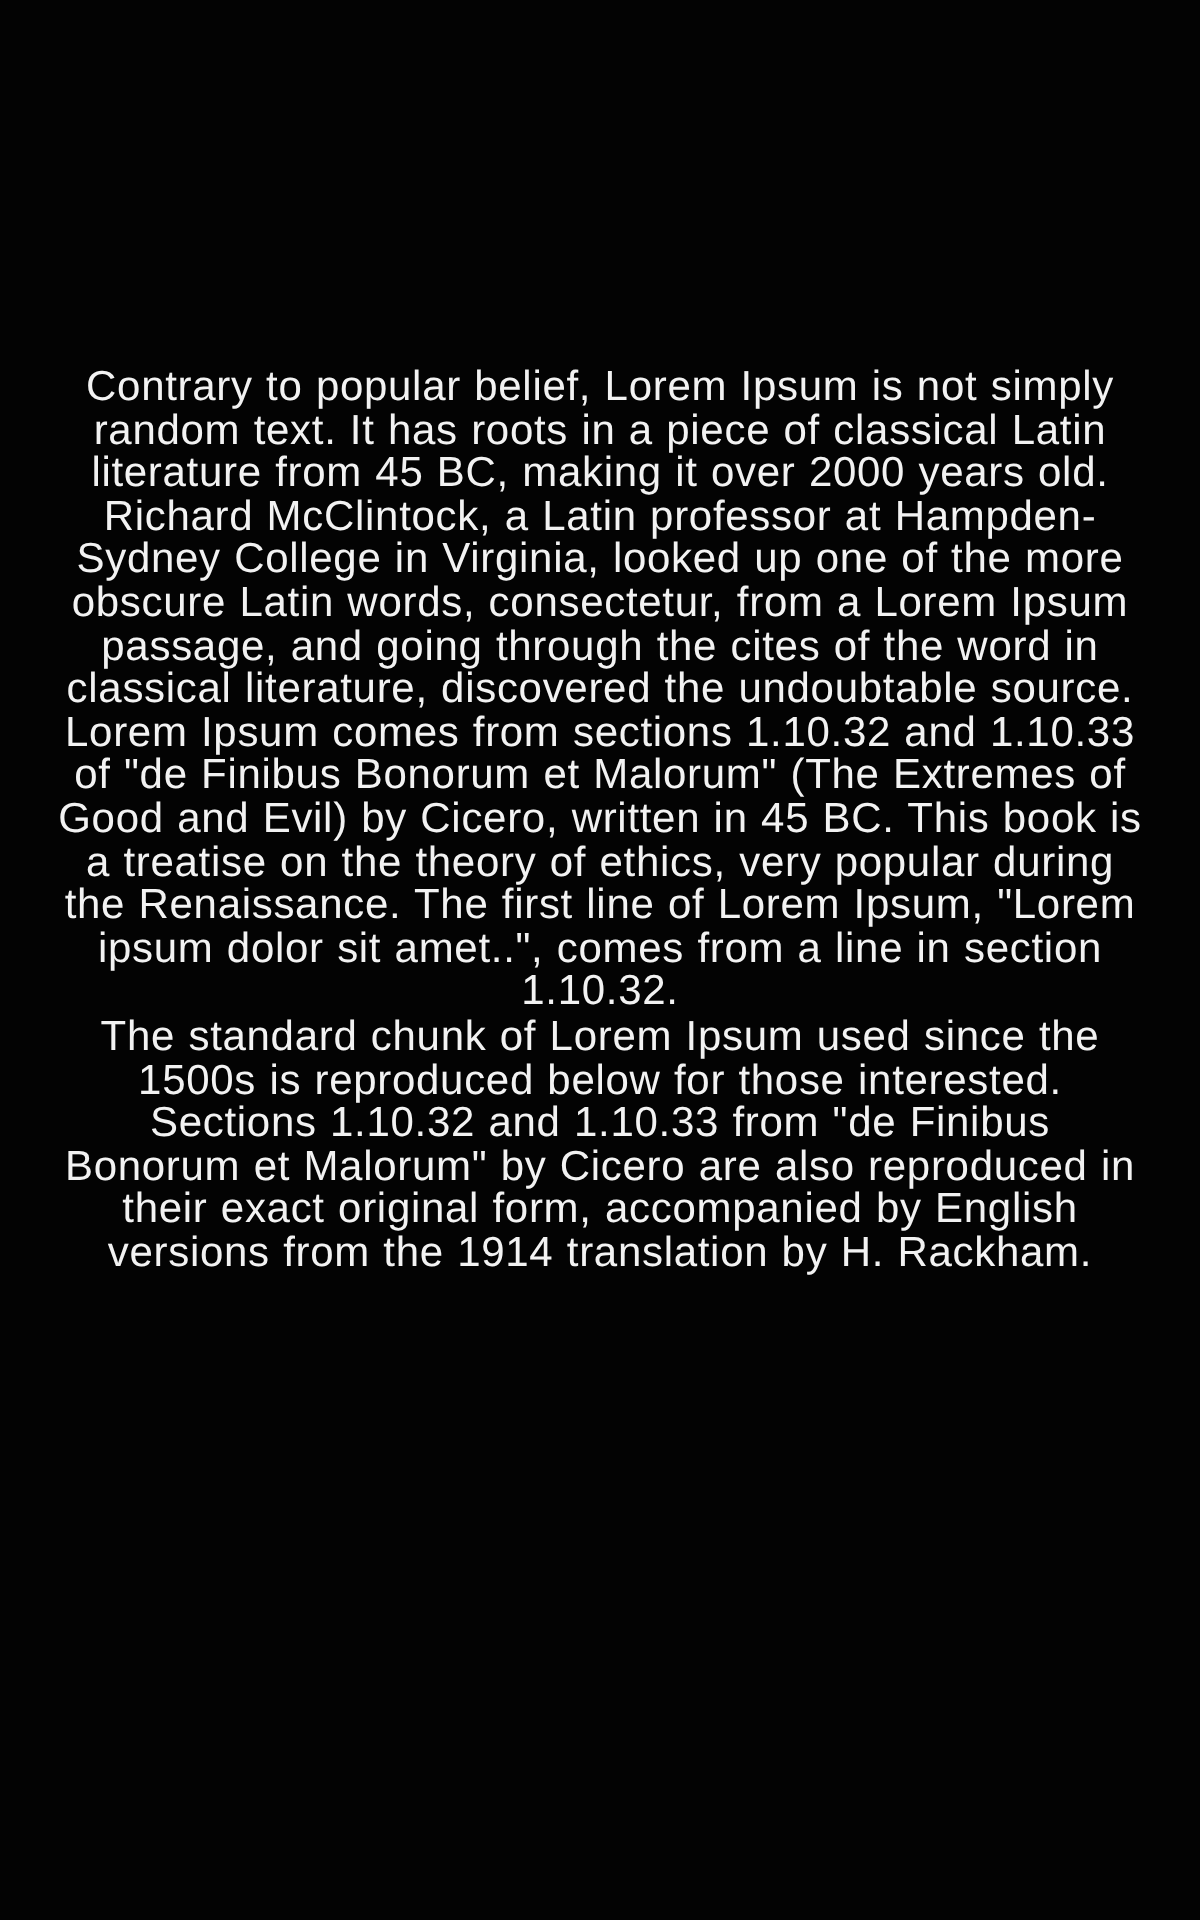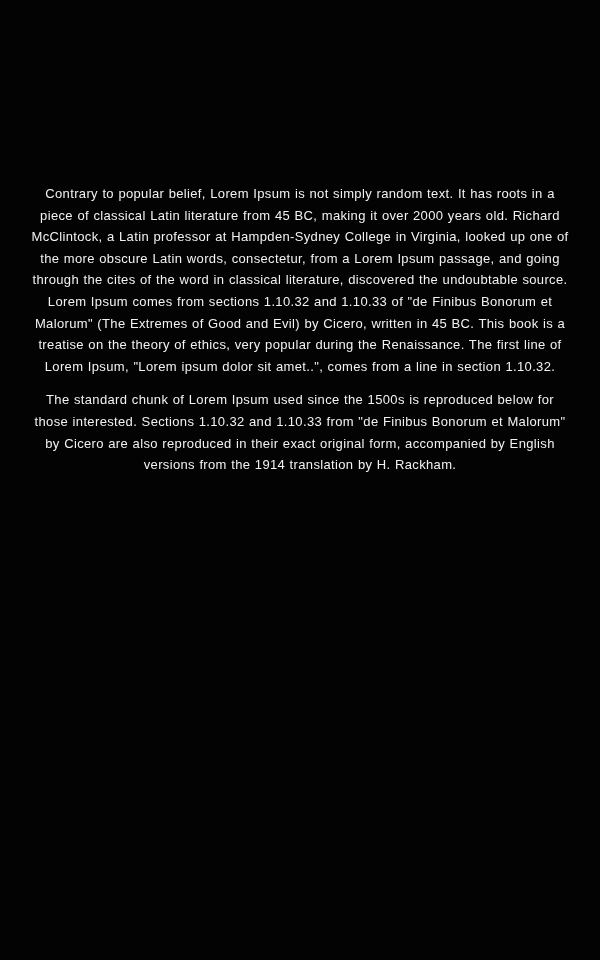--- a/index.html
+++ b/index.html
@@ -20,32 +20,32 @@
     background: #030303;
     box-sizing: border-box;
   }
   .text-block {
     position: absolute;
     left: 28px;
     top: 183px;
     width: 544px;
     text-align: center;
     color: #f2f2f2;
-    font-size: 13px;
+    font-size: 21px;
     line-height: 21.6px;
     letter-spacing: 0.35px;
     font-weight: 400;
     word-spacing: 0.5px;
   }
   .para {
     margin: 0;
     padding: 0;
   }
   .para + .para {
-    margin-top: 12px;
+    margin-top: 1px;
   }
 </style>
 </head>
 <body style="background: rgb(3, 3, 3);">
 
 <div class="page">
   <div class="text-block">
     <p class="para">Contrary to popular belief, Lorem Ipsum is not simply random text. It has roots in a piece of classical Latin literature from 45 BC, making it over 2000 years old. Richard McClintock, a Latin professor at Hampden-Sydney College in Virginia, looked up one of the more obscure Latin words, consectetur, from a Lorem Ipsum passage, and going through the cites of the word in classical literature, discovered the undoubtable source. Lorem Ipsum comes from sections 1.10.32 and 1.10.33 of "de Finibus Bonorum et Malorum" (The Extremes of Good and Evil) by Cicero, written in 45 BC. This book is a treatise on the theory of ethics, very popular during the Renaissance. The first line of Lorem Ipsum, "Lorem ipsum dolor sit amet..", comes from a line in section 1.10.32.</p>
     <p class="para">The standard chunk of Lorem Ipsum used since the 1500s is reproduced below for those interested. Sections 1.10.32 and 1.10.33 from "de Finibus Bonorum et Malorum" by Cicero are also reproduced in their exact original form, accompanied by English versions from the 1914 translation by H. Rackham.</p>
   </div>

